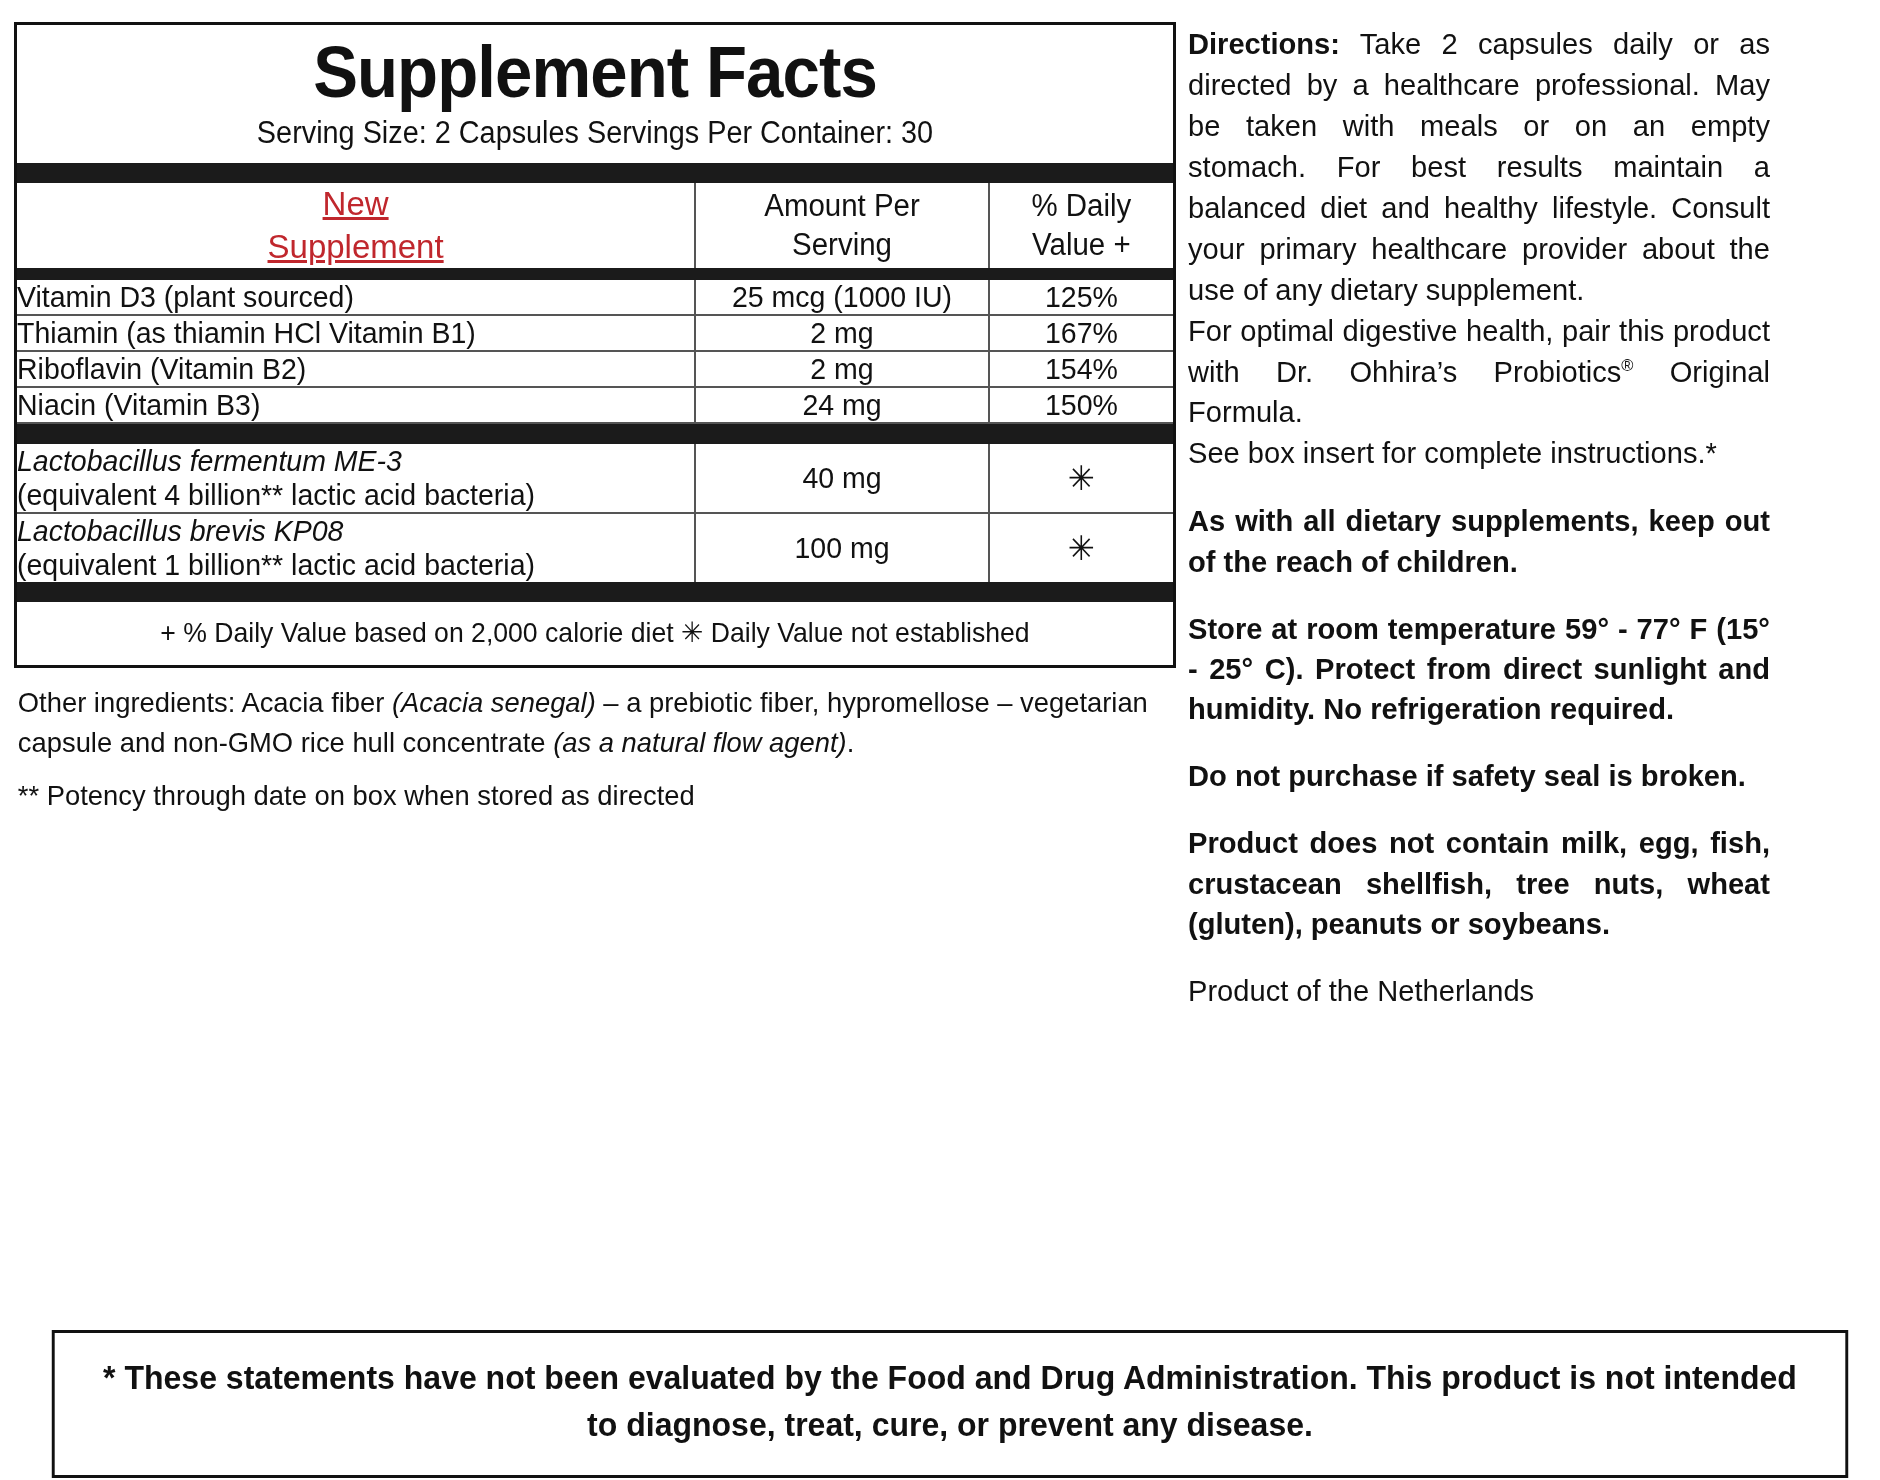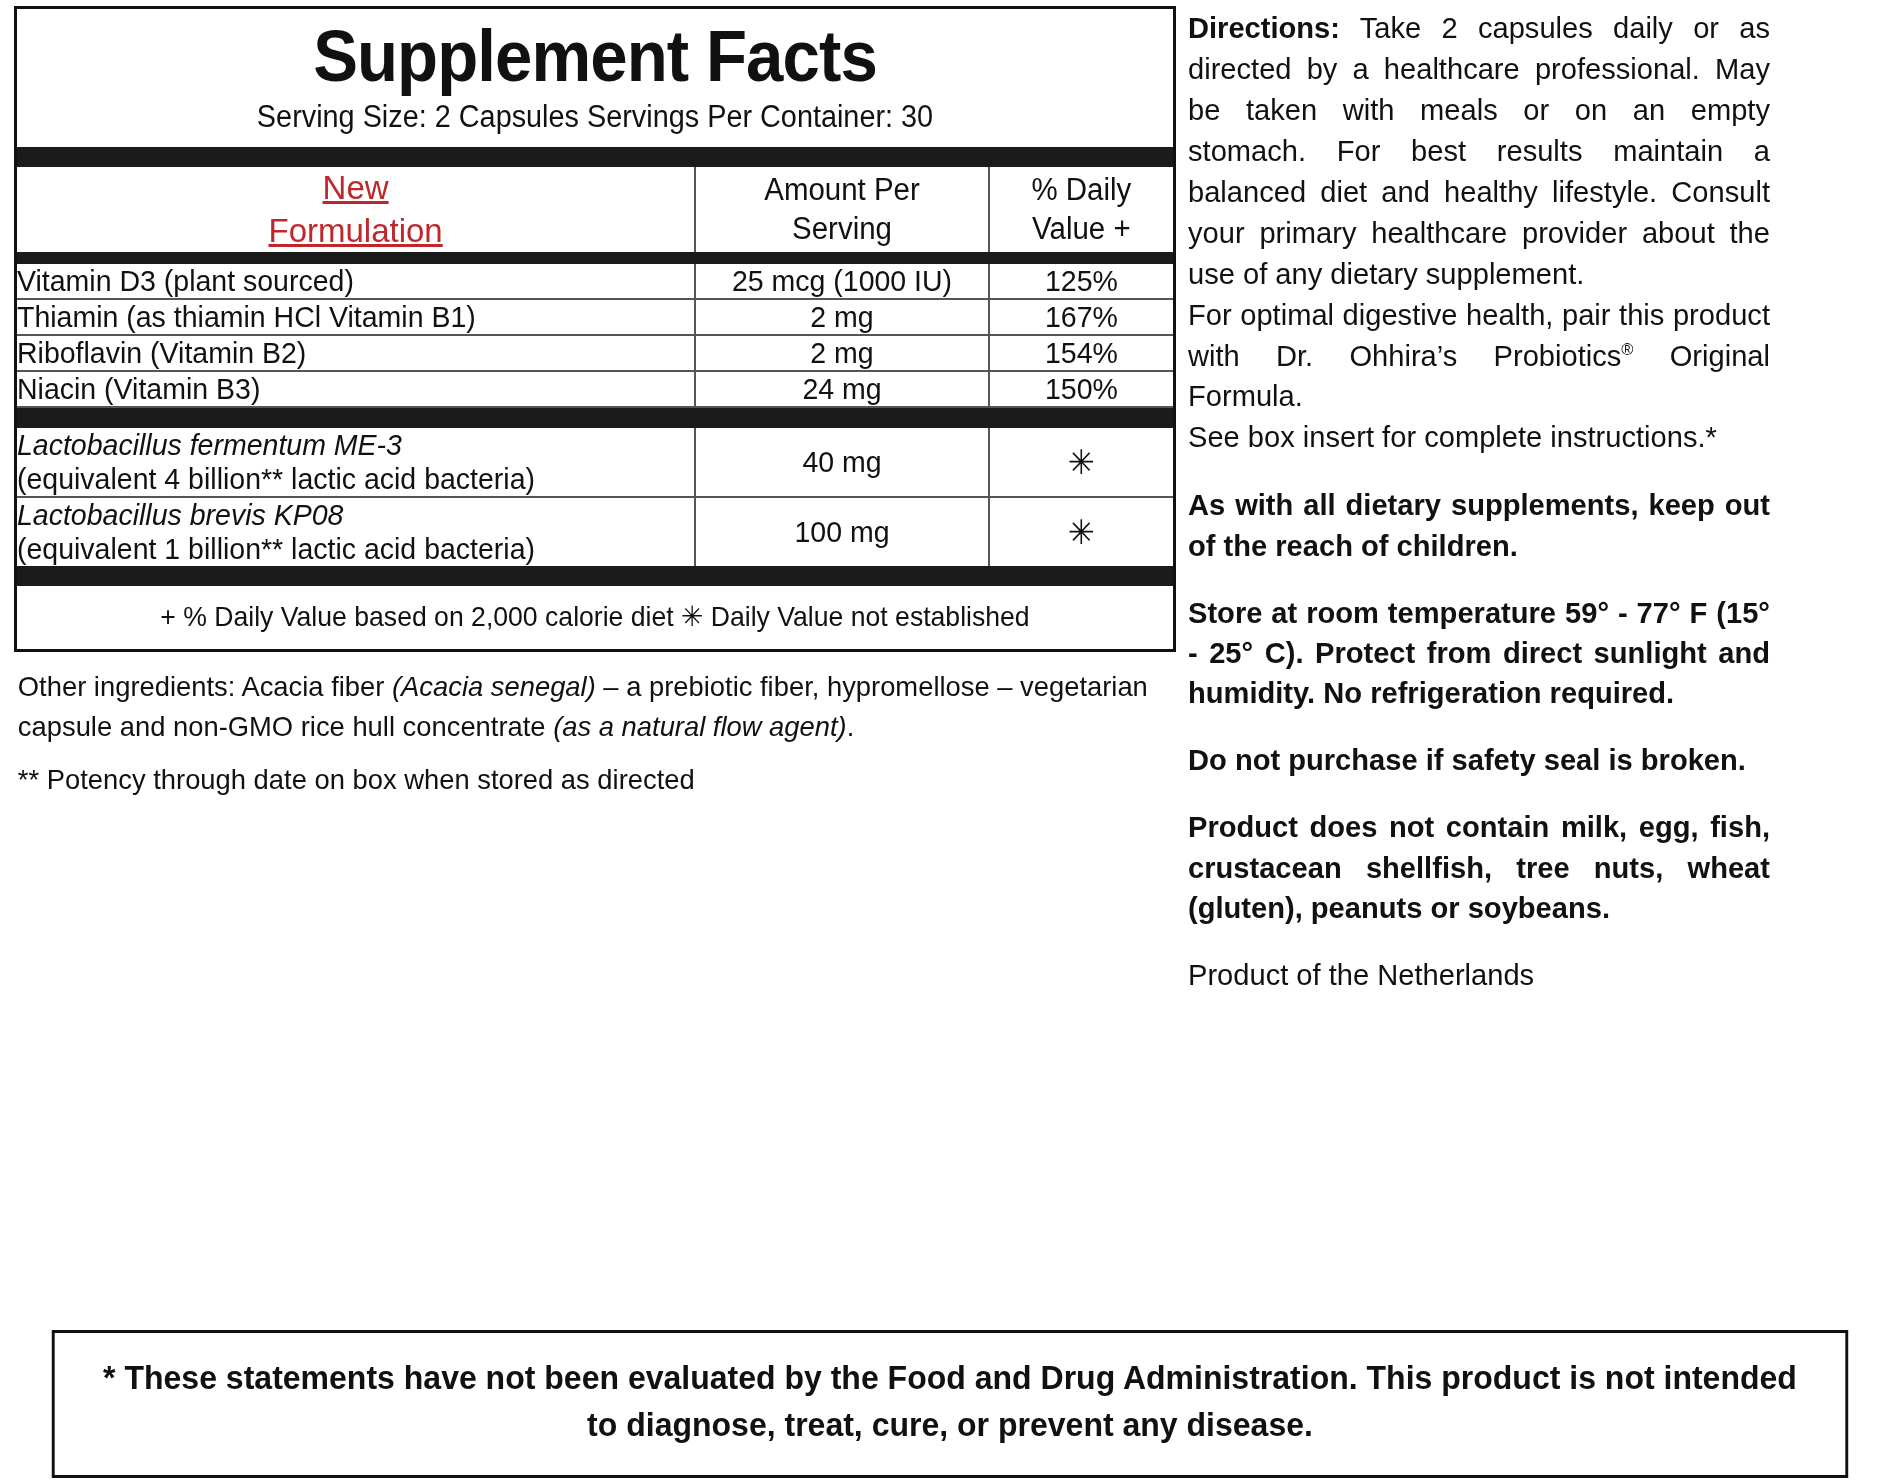--- a/index.html
+++ b/index.html
@@ -13,21 +13,21 @@
     font-family: "Liberation Sans", sans-serif;
     color: #111111;
     position: relative;
     overflow: hidden;
   }
 
   
   .top-area {
     display: flex;
     align-items: flex-start;
-    padding: 6px 14px 0 14px;
+    padding: 22px 14px 0 14px;
     box-sizing: border-box;
     width: 1880px;
   }
 
   
   .left-col {
     width: 1168px;
     flex: 0 0 1168px;
     box-sizing: border-box;
   }
@@ -251,21 +251,21 @@
         <colgroup>
           <col class="col-name">
             <col class="col-amt">
             <col class="col-dv">
         </colgroup>
 
         <tbody>
             <tr>
           <td class="hdr-new">
             <div>New</div>
-            <div>Formulation</div>
+            <div>Supplement</div>
           </td>
           <td class="hdr-sub vline-l">
             <div>Amount Per</div>
             <div>Serving</div>
           </td>
           <td class="hdr-sub vline-l">
             <div>% Daily</div>
             <div>Value +</div>
           </td>
         </tr>

